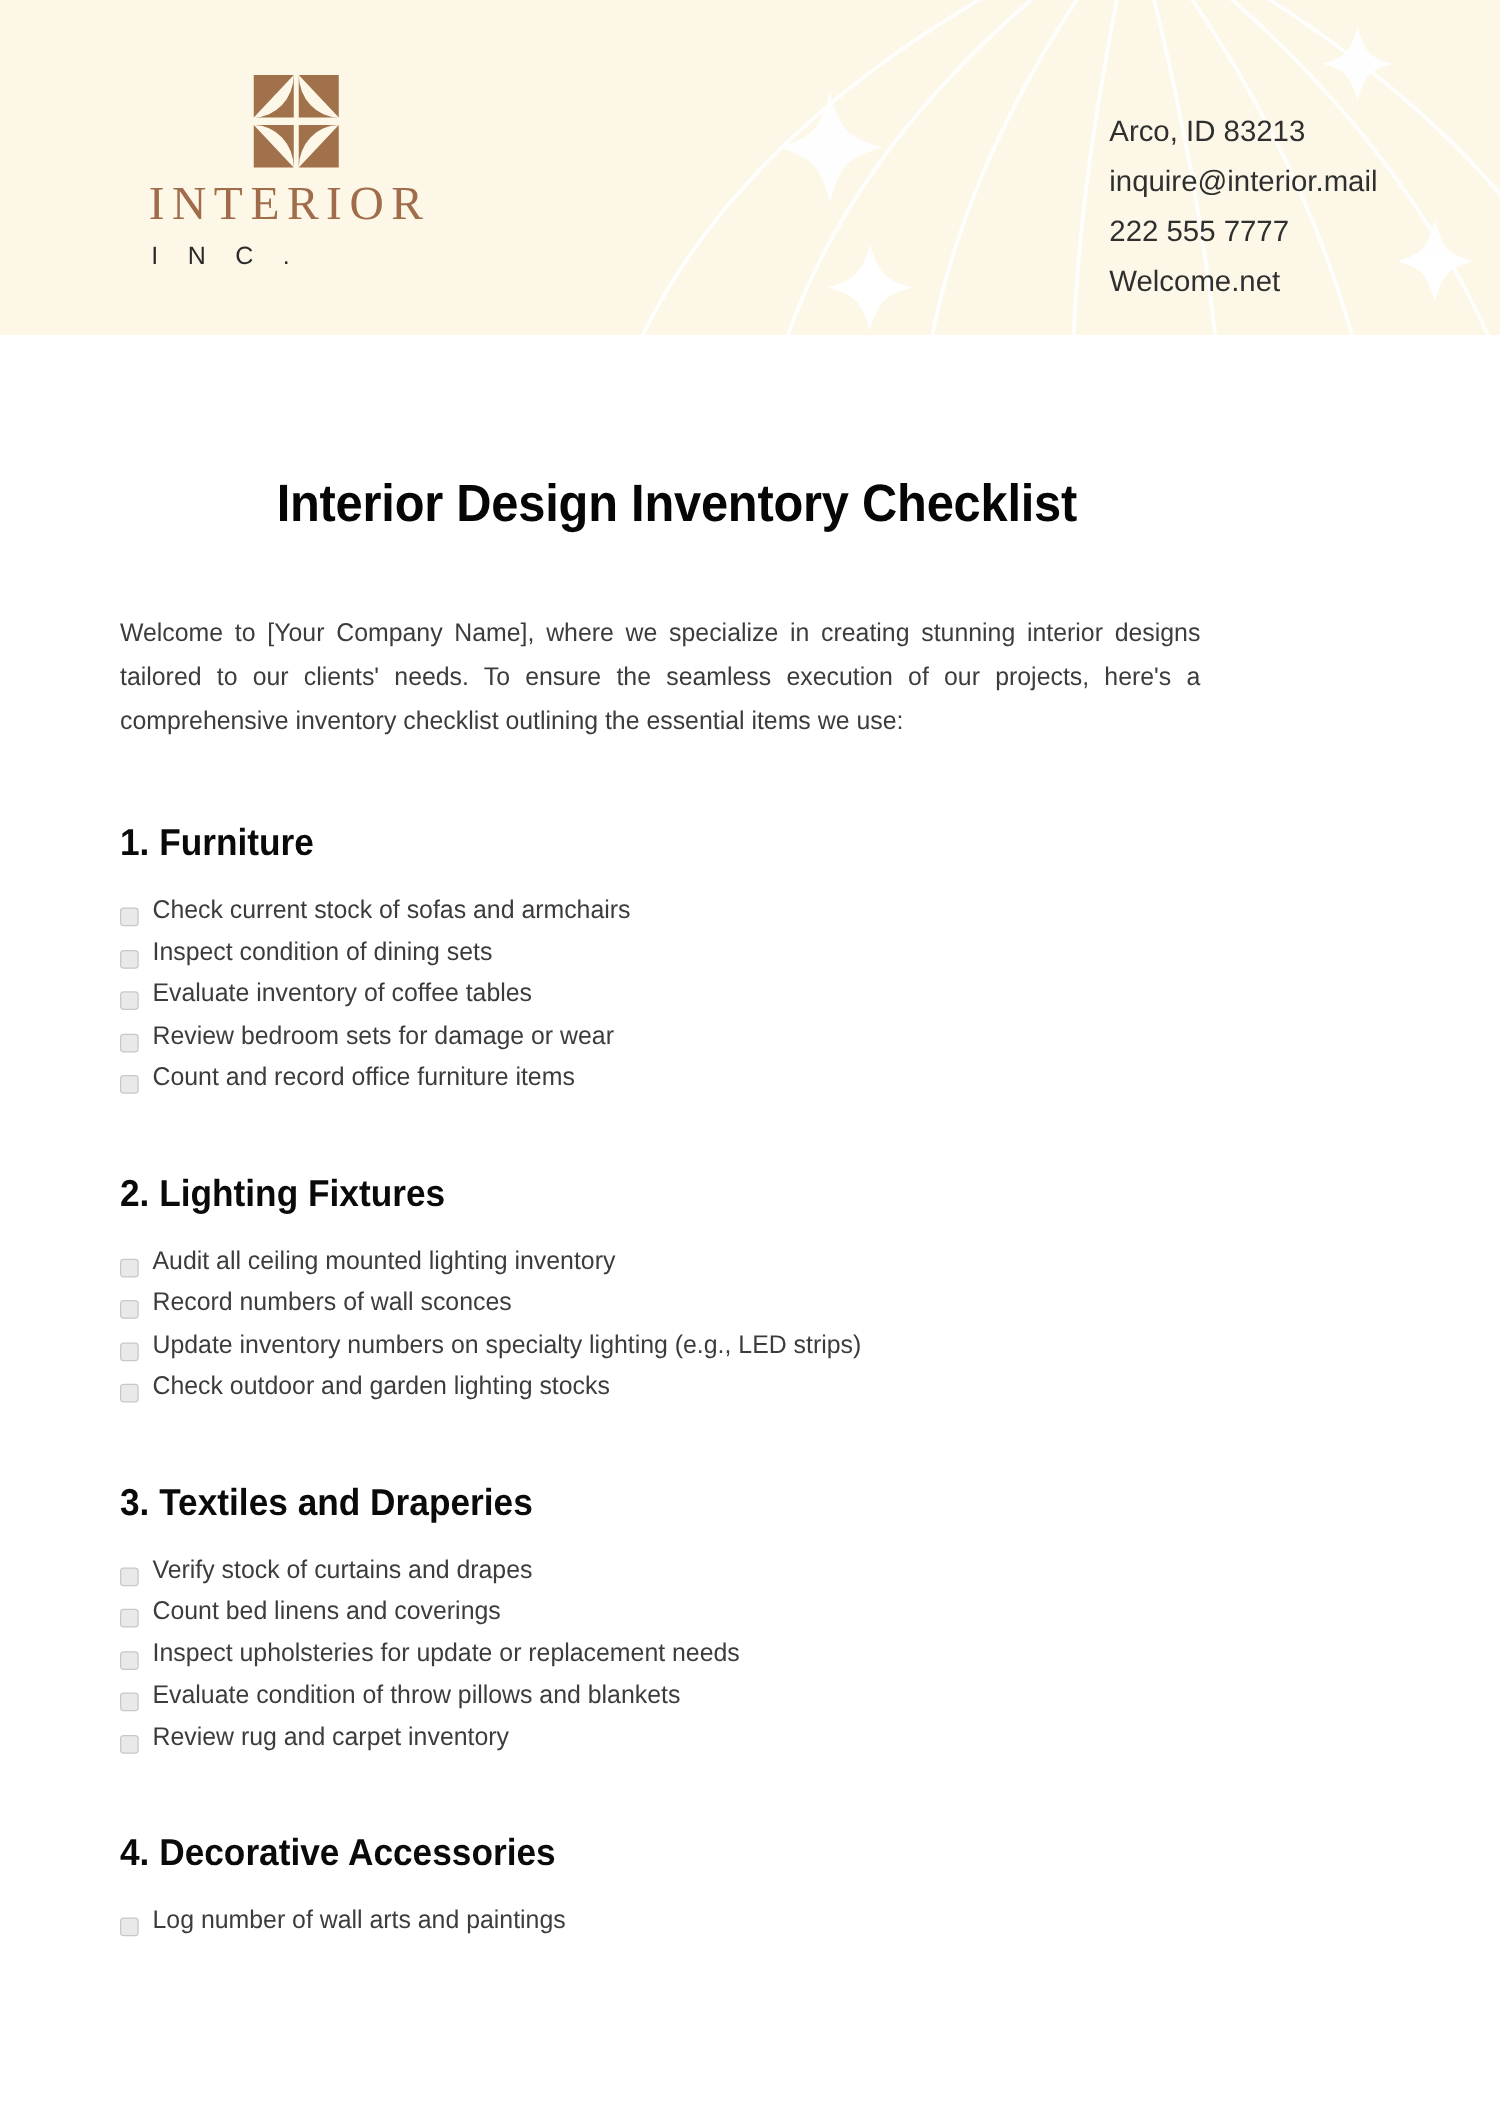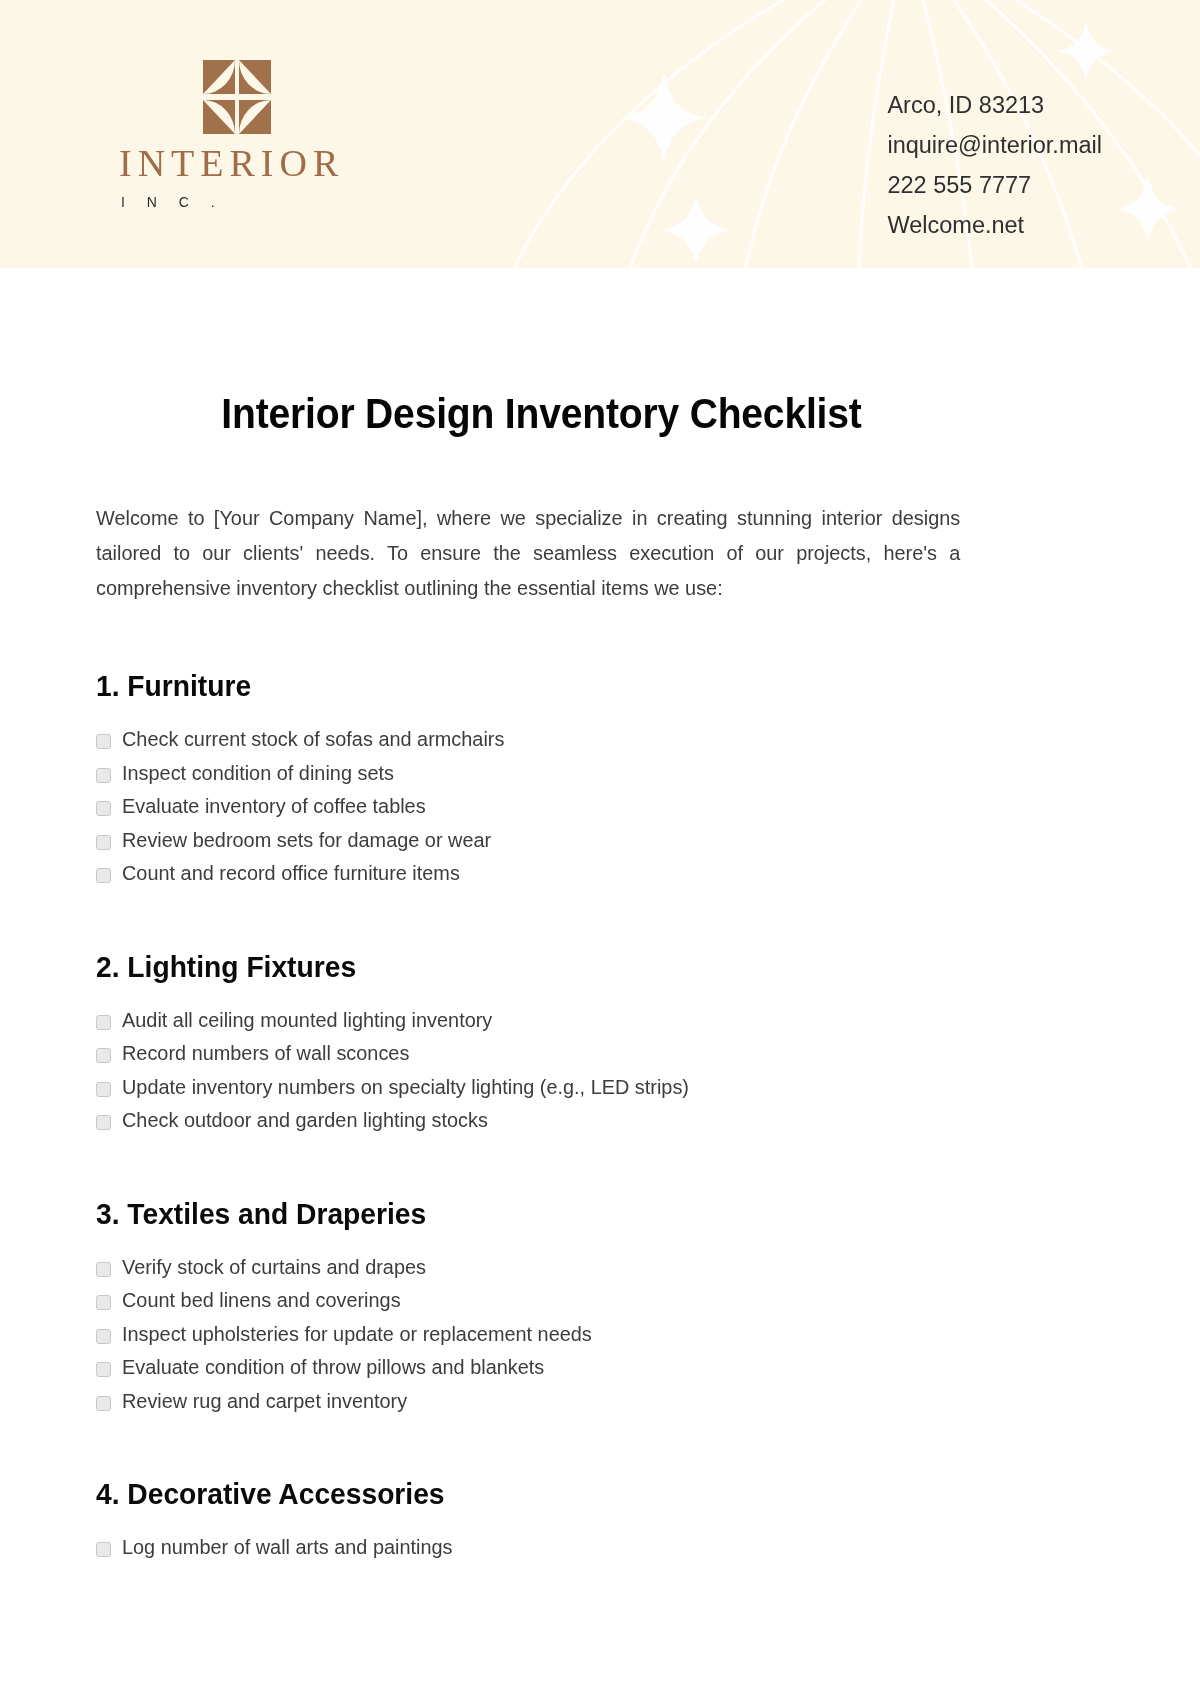--- a/index.html
+++ b/index.html
@@ -49,21 +49,21 @@
     font-family: "Liberation Serif", serif;
     font-size: 38px;
     letter-spacing: 6px;
     color: #a06c4a;
     line-height: 1;
     margin-left: 6px;
     white-space: nowrap;
   }
   .logo-sub {
     font-family: "Liberation Sans", sans-serif;
-    font-size: 14px;
+    font-size: 20px;
     letter-spacing: 9px;
     color: #2b2b2b;
     margin-top: 12px;
     margin-left: 8px;
   }
 
   
   .contact {
     position: absolute;
     right: 98px;
@@ -75,21 +75,21 @@
     font-family: "Liberation Sans", sans-serif;
     margin-top: 29px;
   }
   .contact div { white-space: nowrap; }
 
   
   .sheet {
     position: relative;
     width: 1083px;
     box-sizing: border-box;
-    padding: 16px 96px;
+    padding: 5px 96px;
   }
   .doc-title {
     margin: 0;
     padding-top: 106px;
     text-align: center;
     font-size: 42px;
     font-weight: bold;
     color: #060606;
     letter-spacing: -0.2px;
     font-family: "Liberation Sans Narrow", "Liberation Sans", sans-serif;
@@ -121,21 +121,21 @@
   .sec-1 { padding-top: 64px; }
   .sec-n { padding-top: 57px; }
 
   .items {
     list-style: none;
     margin: 0;
     padding: 22px 0 0 0;
   }
   .item {
     display: flex;
-    align-items: center;
+    align-items: flex-end;
     margin-bottom: 6.5px;
   }
   .checkbox {
     flex: 0 0 auto;
     width: 15px;
     height: 15px;
     margin-top: 6px;
     margin-right: 11px;
     border-radius: 3px;
     background: #e9e9e9;

